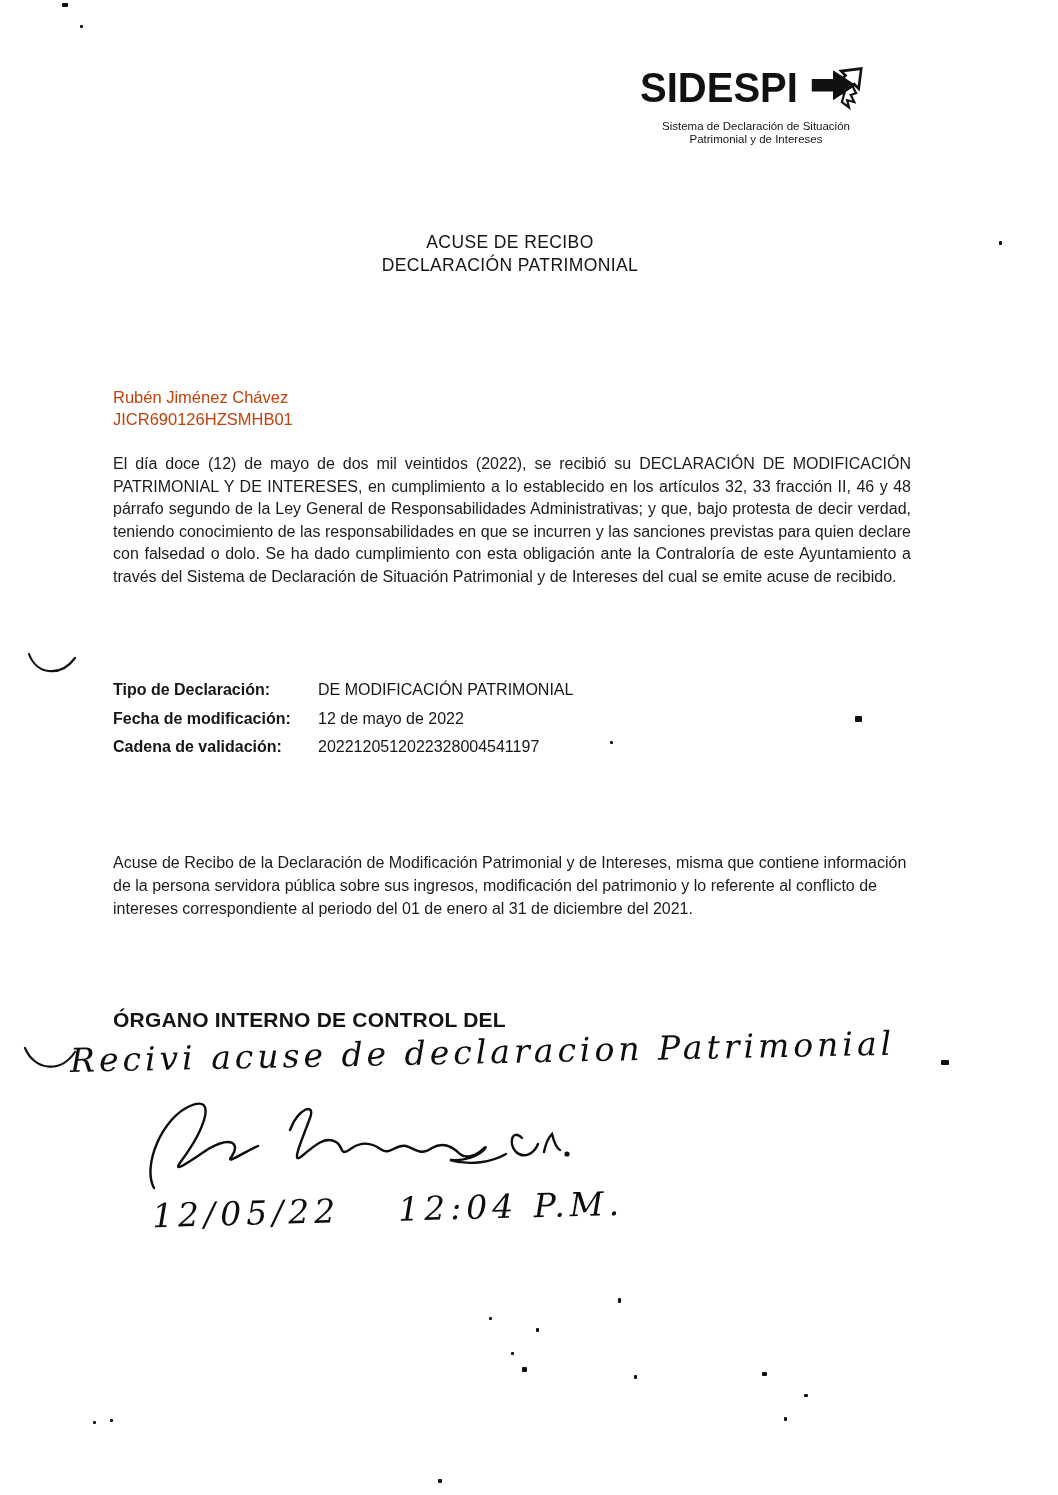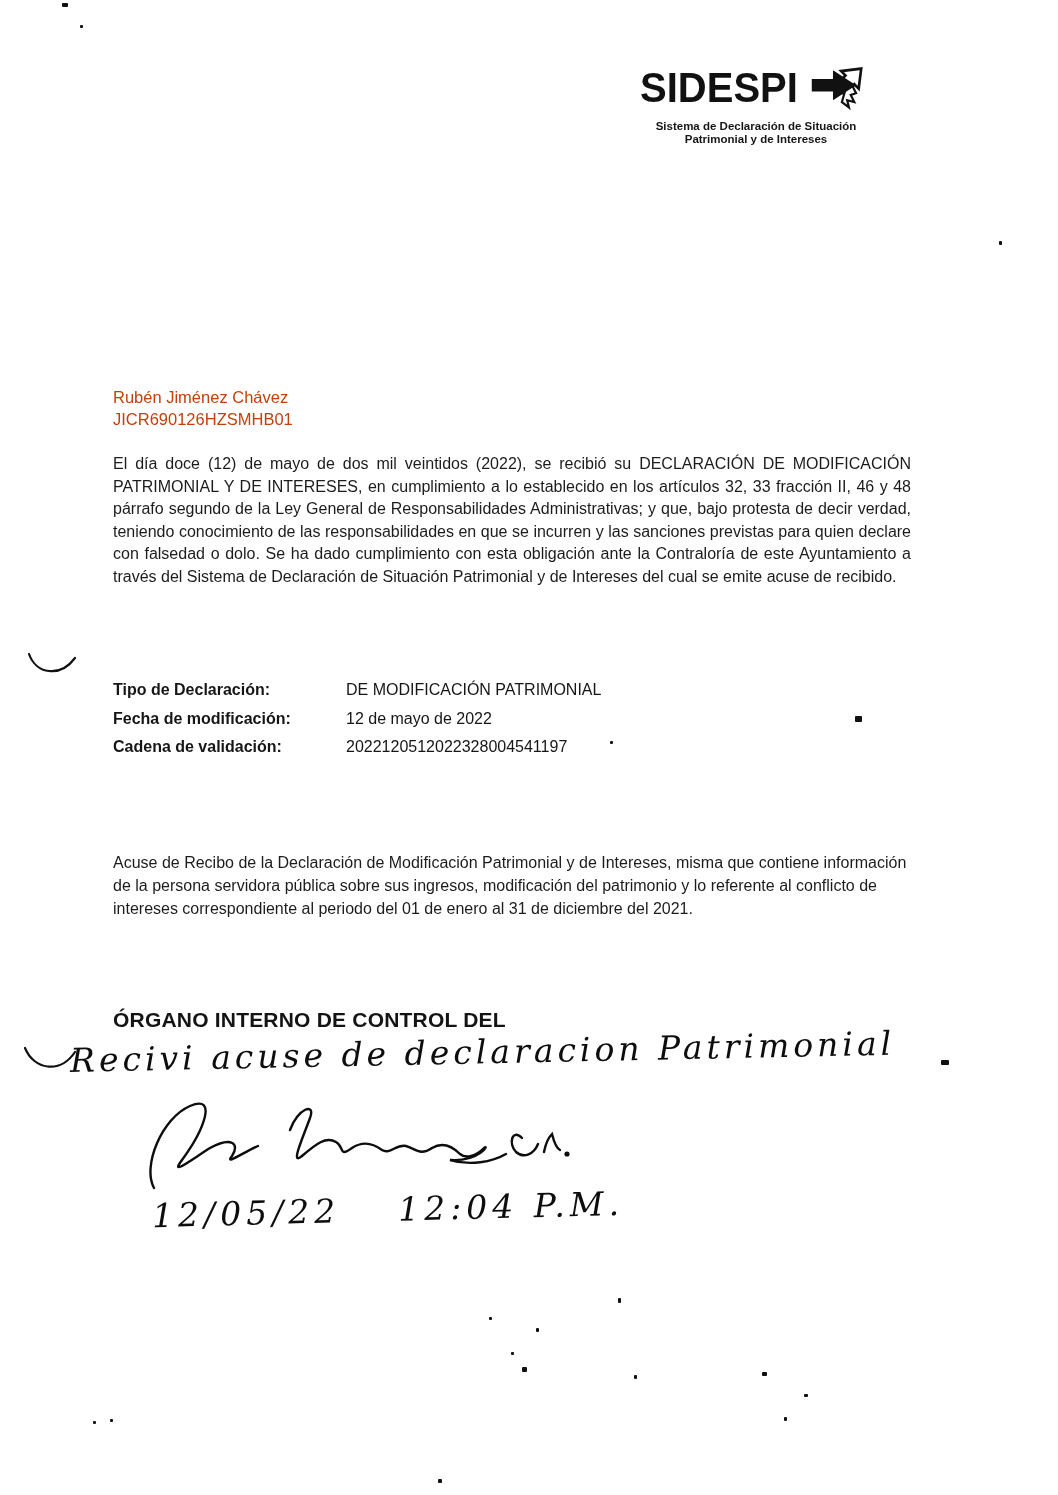--- a/index.html
+++ b/index.html
@@ -15,21 +15,21 @@
   
   .logo{position:absolute;left:636px;top:56px;width:240px;text-align:center;}
   .logo-row{display:flex;align-items:center;justify-content:center;gap:14px;}
   .logo-word{
     font-size:40px;font-weight:900;letter-spacing:0px;
     color:#111;transform:scaleY(1.05);
     font-family:"Liberation Sans", sans-serif;
   }
   .logo-arrow{width:62px;height:62px;flex:0 0 auto;margin-left:-2px;}
   .logo-tagline{
-    margin-top:2px;font-size:11.5px;font-weight:bold;line-height:13px;color:#161616;
+    margin-top:2px;font-size:11.5px;font-weight:normal;line-height:13px;color:#161616;
   }
   
   .doc-title{
     position:absolute;left:60px;top:231px;width:900px;text-align:center;
     font-size:17.5px;line-height:23px;letter-spacing:.4px;color:#151515;
   }
   .declarant{
     position:absolute;left:113px;top:386px;
     font-size:16.5px;font-weight:normal;line-height:22px;color:#c2410c;
   }
@@ -39,21 +39,21 @@
     font-size:16px;line-height:22.6px;text-align:justify;color:#1c1c1c;
   }
   .para2{
     position:absolute;left:113px;top:851px;width:800px;
     font-size:16px;line-height:23px;text-align:left;color:#1c1c1c;
   }
   
   .details{position:absolute;left:113px;top:681px;font-size:16px;color:#161616;}
   .detail-row{display:flex;margin-bottom:10.5px;line-height:18px;}
   .detail-label{width:205px;font-weight:bold;flex:0 0 auto;}
-  .detail-value{white-space:nowrap;margin-left:28px;}
+  .detail-value{white-space:nowrap;}
   
   .organ-heading{
     position:absolute;left:113px;top:1008px;
     font-size:21px;font-weight:bold;letter-spacing:.2px;color:#141414;
   }
   .hand{
     font-family:"DejaVu Serif", serif;font-style:italic;color:#0d0d0d;
   }
   .hw-note{
     position:absolute;left:70px;top:1033px;width:760px;
@@ -87,20 +87,24 @@
 
         <path d="M2 26 L26 26 L26 16 L52 33 L26 50 L26 40 L2 40 Z" fill="#111"></path>
       </svg>
     </div>
     <div class="logo-tagline">
       <div>Sistema de Declaración de Situación</div>
       <div>Patrimonial y de Intereses</div>
     </div>
   </div>
 
+  <div class="doc-title">
+    <div>ACUSE DE RECIBO</div>
+    <div>DECLARACIÓN PATRIMONIAL</div>
+  </div>
 
   <div class="declarant">
     <div>Rubén Jiménez Chávez</div>
     <div>JICR690126HZSMHB01</div>
   </div>
 
   <div class="para1">El día doce (12) de mayo de dos mil veintidos (2022), se recibió su DECLARACIÓN DE MODIFICACIÓN PATRIMONIAL Y DE INTERESES, en cumplimiento a lo establecido en los artículos 32, 33 fracción II, 46 y 48 párrafo segundo de la Ley General de Responsabilidades Administrativas; y que, bajo protesta de decir verdad, teniendo conocimiento de las responsabilidades en que se incurren y las sanciones previstas para quien declare con falsedad o dolo. Se ha dado cumplimiento con esta obligación ante la Contraloría de este Ayuntamiento a través del Sistema de Declaración de Situación Patrimonial y de Intereses del cual se emite acuse de recibido.</div>
 
   <div class="details">
     <div class="detail-row">

